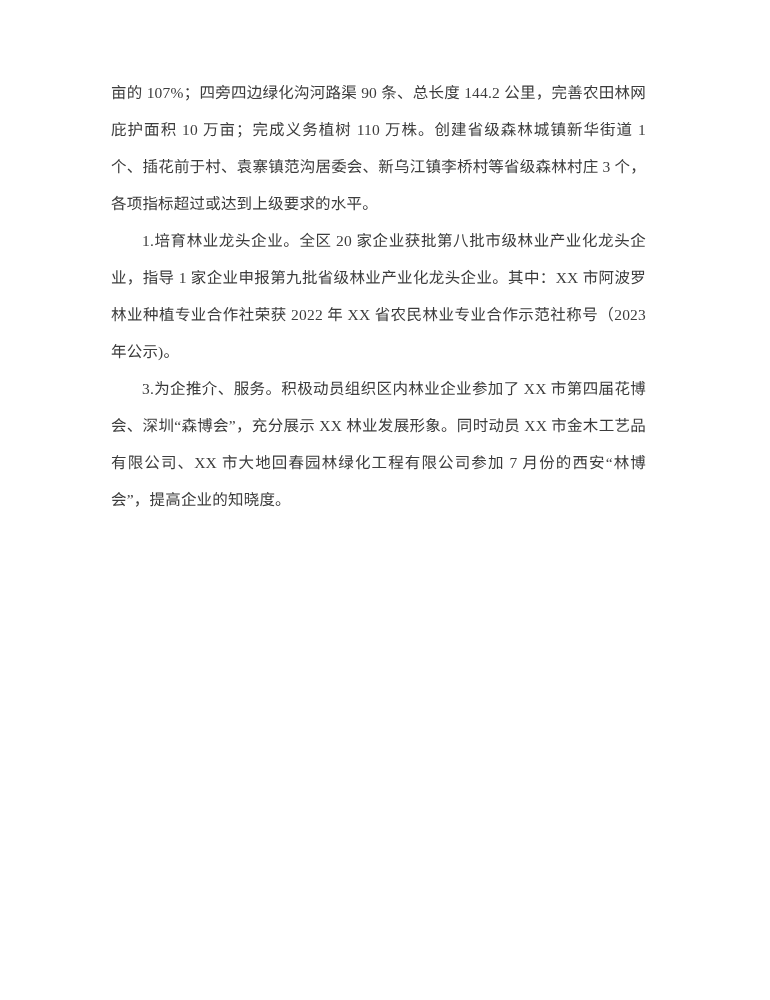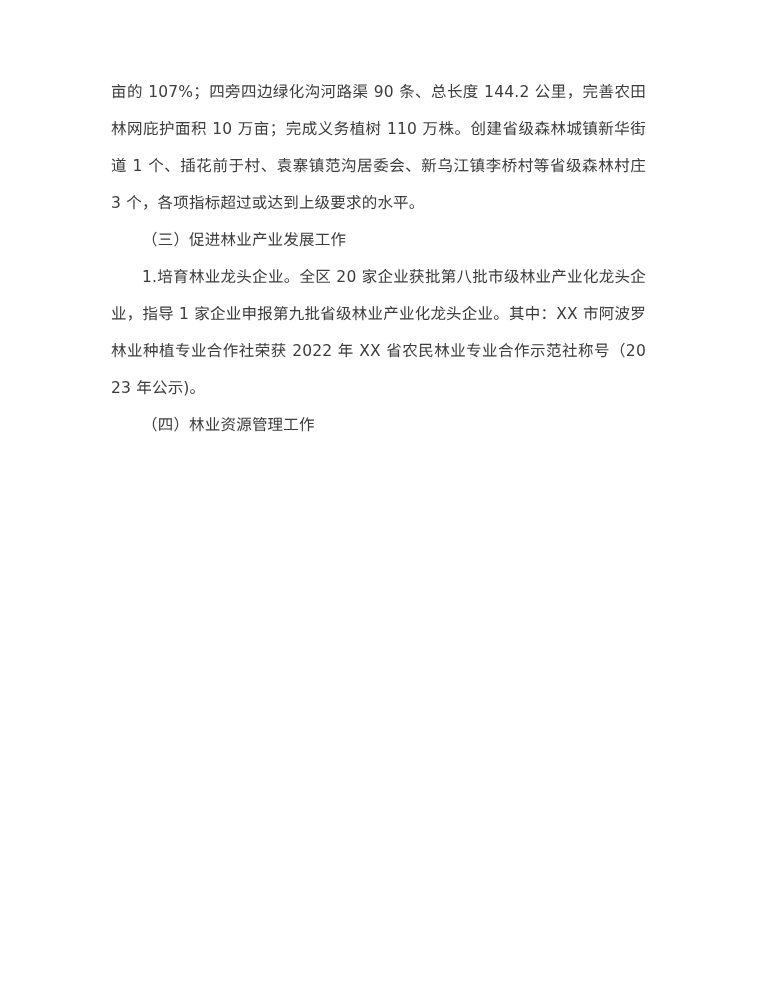--- a/index.html
+++ b/index.html
@@ -30,32 +30,32 @@
     color: var(--text-color);
     font-size: 15.5px;
     line-height: 37px;
     text-align: justify;
     text-justify: inter-ideograph;
     letter-spacing: 0.2px;
     word-break: break-all;
   }
   .doc-body p {
     margin: 0;
+    font-family: Liberation Serif, serif;
   }
   .doc-body p.indent {
     text-indent: 2em;
   }
   
   .doc-body p.heading {
     text-align: left;
   }
 </style>
 </head>
 <body>
 
 <div class="doc-page">
   <div class="doc-body">
     <p class="noindent">亩的 107%；四旁四边绿化沟河路渠 90 条、总长度 144.2 公里，完善农田林网庇护面积 10 万亩；完成义务植树 110 万株。创建省级森林城镇新华街道 1 个、插花前于村、袁寨镇范沟居委会、新乌江镇李桥村等省级森林村庄 3 个，各项指标超过或达到上级要求的水平。</p>
-    <p class="indent heading">（三）促进林业产业发展工作</p>
     <p class="indent">1.培育林业龙头企业。全区 20 家企业获批第八批市级林业产业化龙头企业，指导 1 家企业申报第九批省级林业产业化龙头企业。其中：XX 市阿波罗林业种植专业合作社荣获 2022 年 XX 省农民林业专业合作示范社称号（2023 年公示)。</p>
-    <p class="indent heading">（四）林业资源管理工作</p>
+    <p class="indent">3.为企推介、服务。积极动员组织区内林业企业参加了 XX 市第四届花博会、深圳“森博会”，充分展示 XX 林业发展形象。同时动员 XX 市金木工艺品有限公司、XX 市大地回春园林绿化工程有限公司参加 7 月份的西安“林博会”，提高企业的知晓度。</p>
   </div>
 </div>
 
 </body></html>

